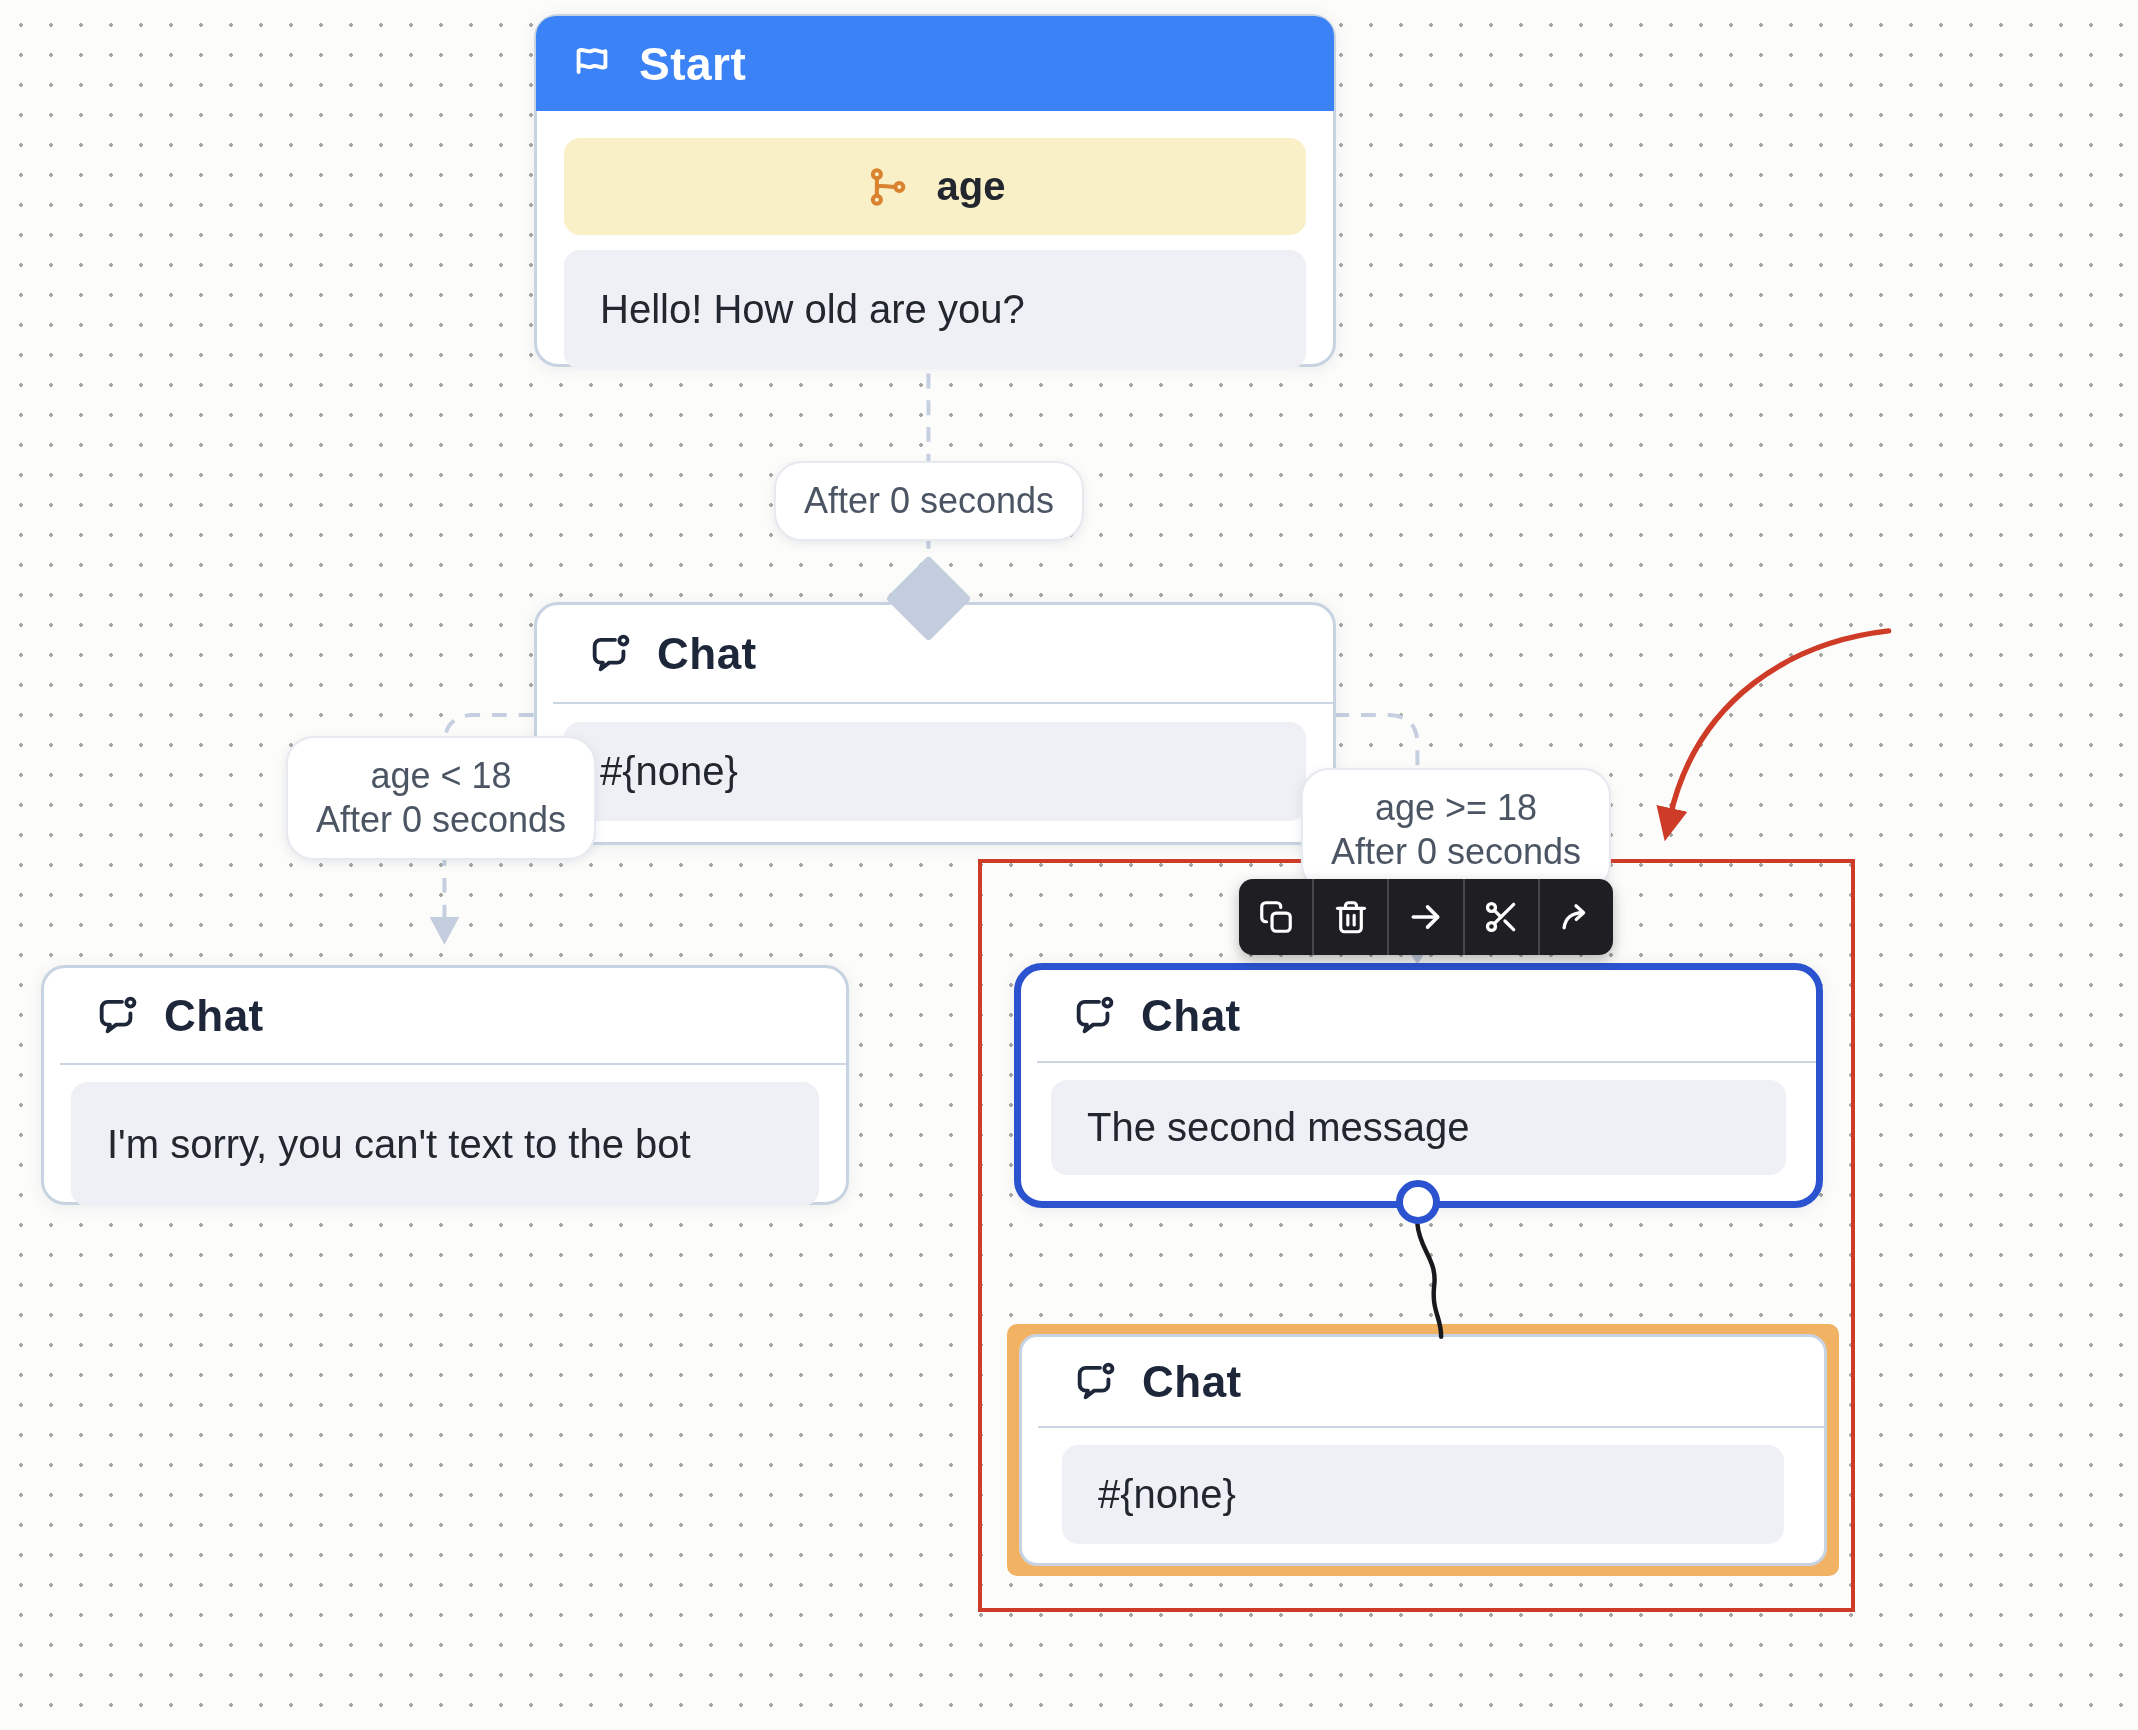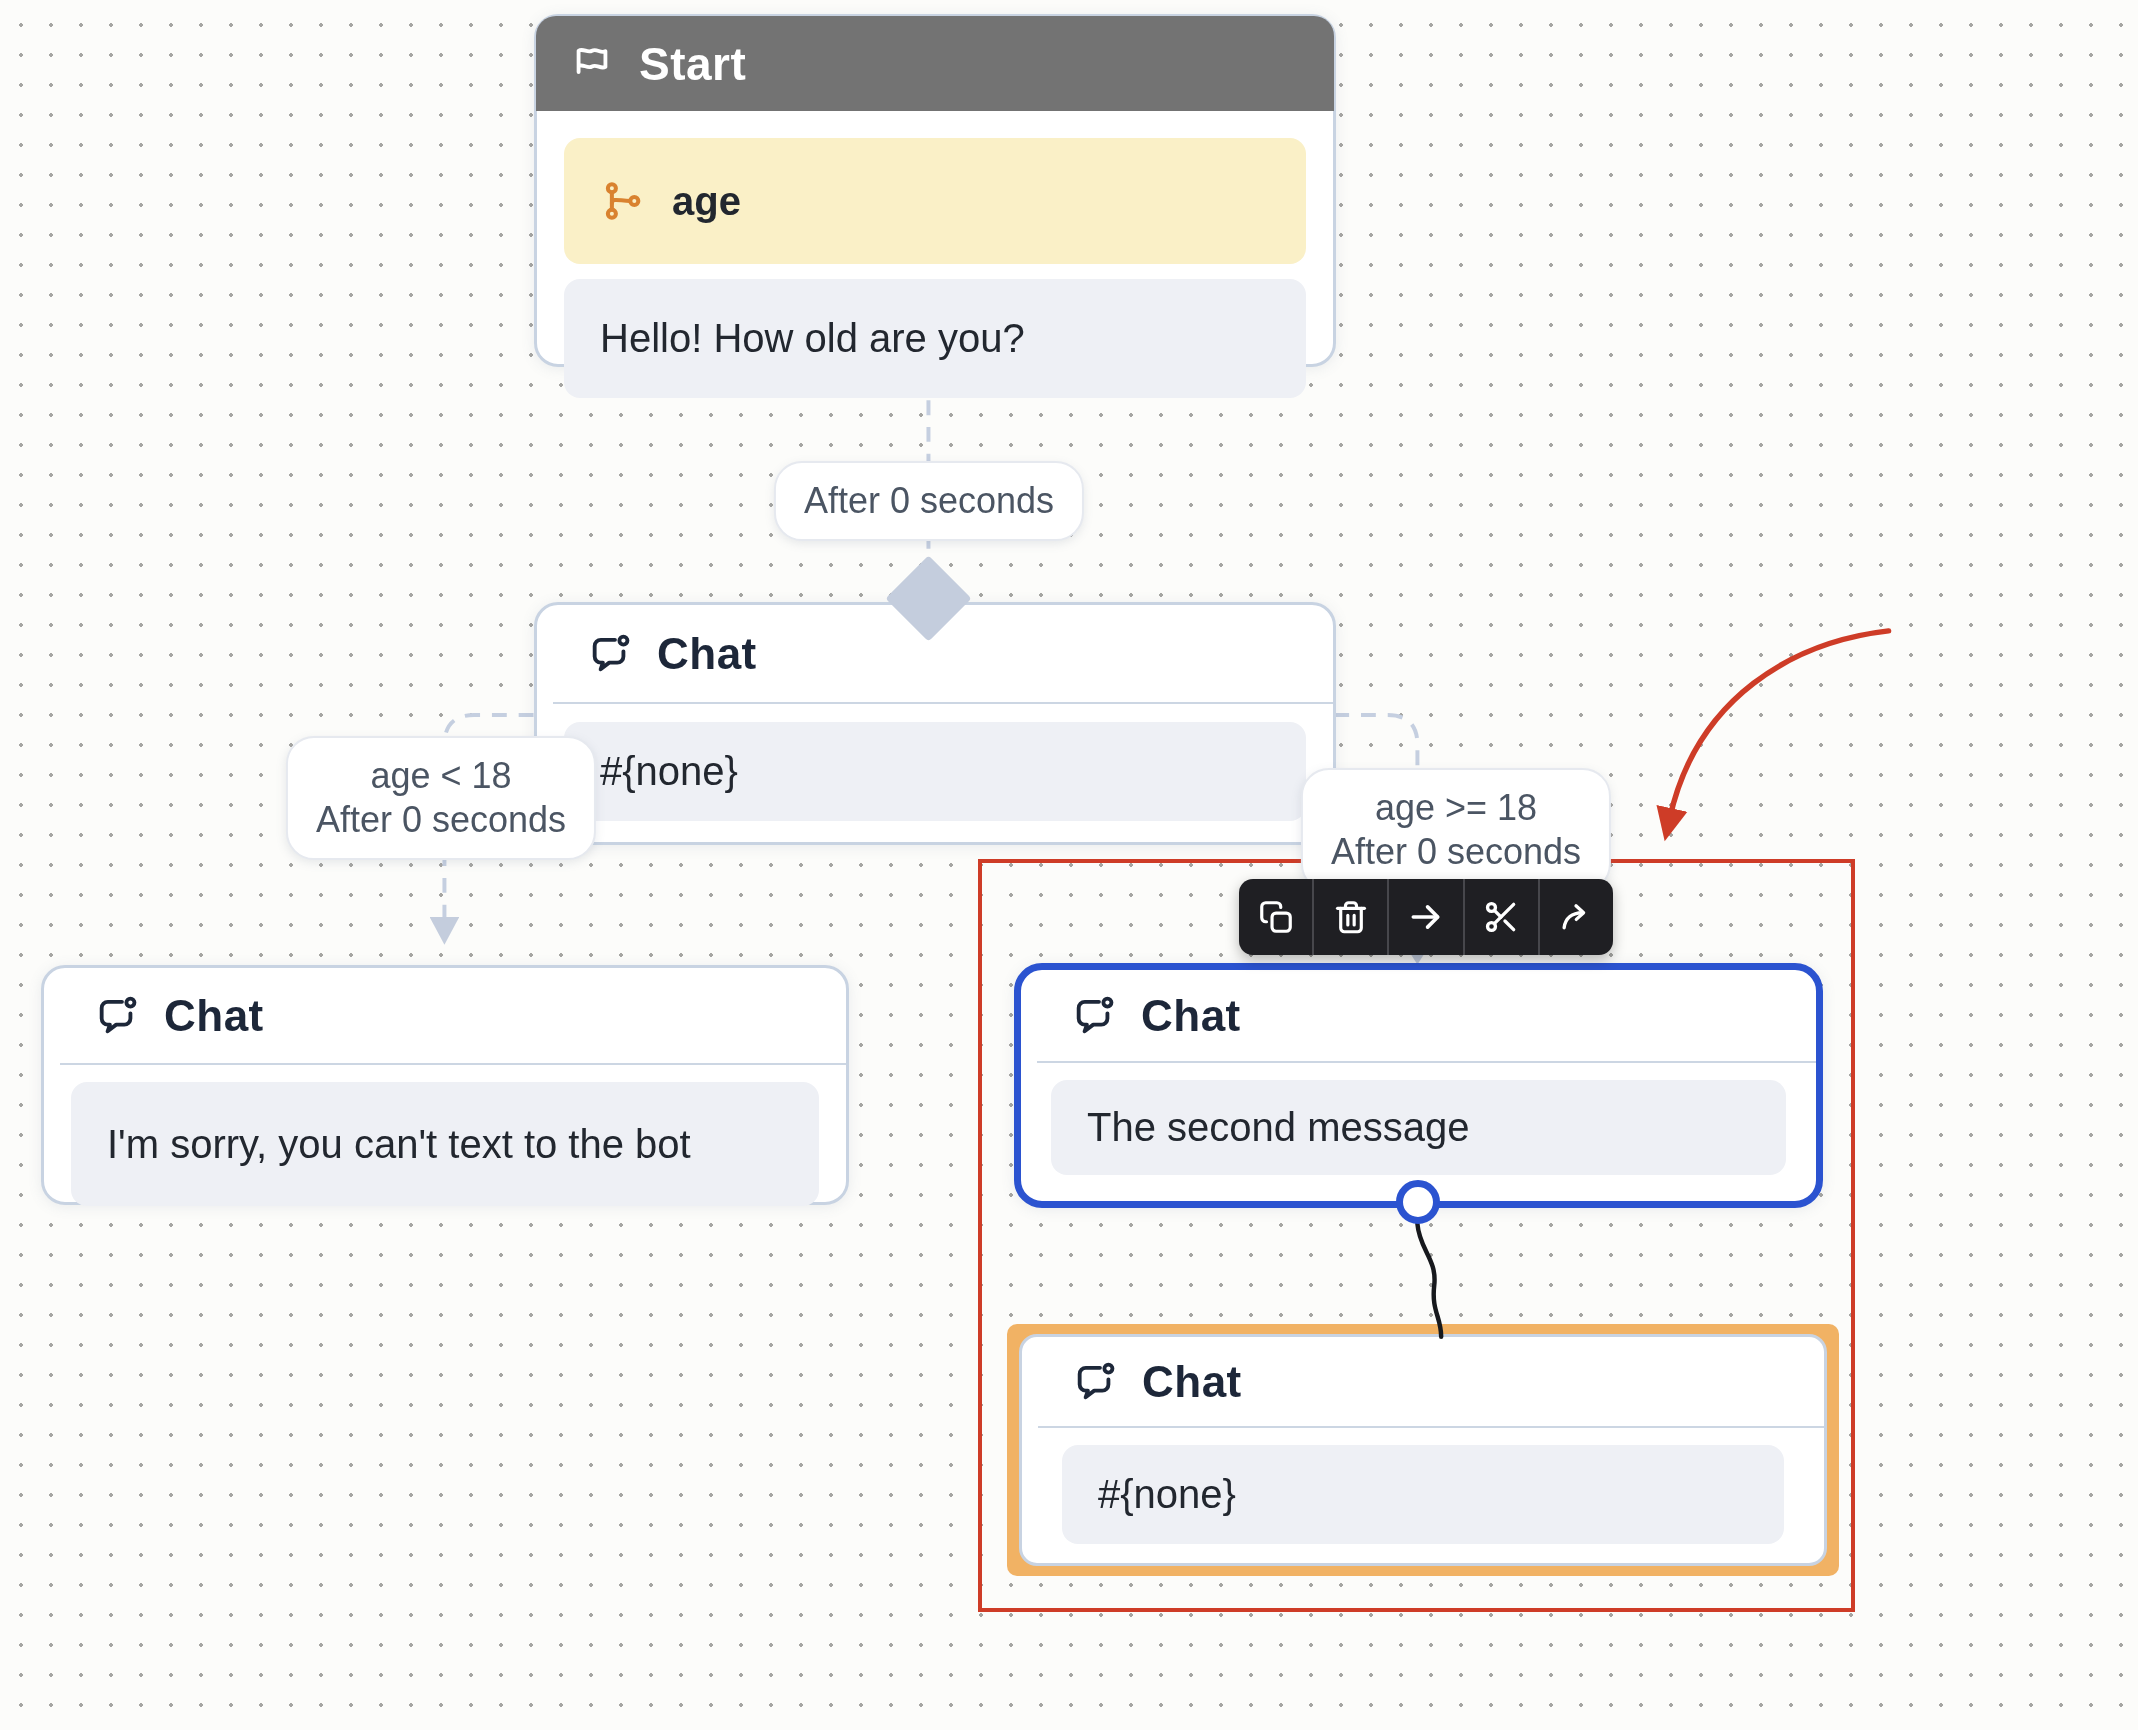--- a/index.html
+++ b/index.html
@@ -17,21 +17,21 @@
   .node{
     position:absolute; background:#ffffff;
     border:3px solid #c8d3e2; border-radius:24px;
     box-shadow:0 2px 14px rgba(100,115,140,.12);
     box-sizing:border-box;
   }
   .node-head{display:flex;align-items:center;gap:24px;padding:0 34px;box-sizing:border-box;}
   .node-title{font-size:44px;font-weight:700;color:#1d2739;letter-spacing:0.5px;}
   .chat-head{height:99px;border-bottom:2.5px solid #ccd6e3;margin-left:16px;}
   .start-head{
-    height:95px;background:#737373;border-radius:20px 20px 0 0;
+    height:95px;background:#3b82f6;border-radius:20px 20px 0 0;
     margin:-1px;padding:0 33px;
   }
   .start-head .node-title{color:#ffffff;font-size:46px;}
   .block{
     border-radius:16px;display:flex;align-items:center;
     padding:0 36px;font-size:40px;color:#22272f;box-sizing:border-box;
   }
   .block.gray{background:#eef0f5;}
   .block.yellow{background:#faf0c7;font-weight:700;gap:26px;}
 
@@ -107,21 +107,21 @@
   <div class="red-rect"></div>
 
   <div class="node" style="left:534px;top:14px;width:802px;height:353px;">
     <div class="node-head start-head">
       <svg class="icon" width="46" height="46" viewBox="0 0 24 24">
         <path d="M5 5.1 C7.4 3.5 9.6 6.5 12 5.1 C14.4 3.7 16.6 6.7 19 5.3 V13.5 C16.6 14.9 14.4 11.9 12 13.3 C9.6 14.7 7.4 11.7 5 13.1 Z M5 13.1 V16.2" fill="none" stroke="#ffffff" stroke-width="2" stroke-linecap="round" stroke-linejoin="round"></path>
       </svg>
       <span class="node-title">Start</span>
     </div>
     <div style="padding:28px 27px 0 27px;">
-      <div class="block yellow" style="height:126px;margin-bottom:15px;">
+      <div class="block yellow" style="height:97px;margin-bottom:15px;justify-content:center;">
         <svg class="icon" width="46" height="46" viewBox="0 0 24 24">
           <g fill="none" stroke="#d9822f" stroke-width="2.1" stroke-linecap="round">
             <circle cx="6.2" cy="5.4" r="2.1"></circle>
             <circle cx="6.2" cy="18.6" r="2.1"></circle>
             <circle cx="17.9" cy="12" r="2.1"></circle>
             <path d="M6.2 7.6 V16.4"></path>
             <path d="M6.2 13.2 C6.2 10.2 10 11.9 15.7 12"></path>
           </g>
         </svg>
         <span>age</span>

